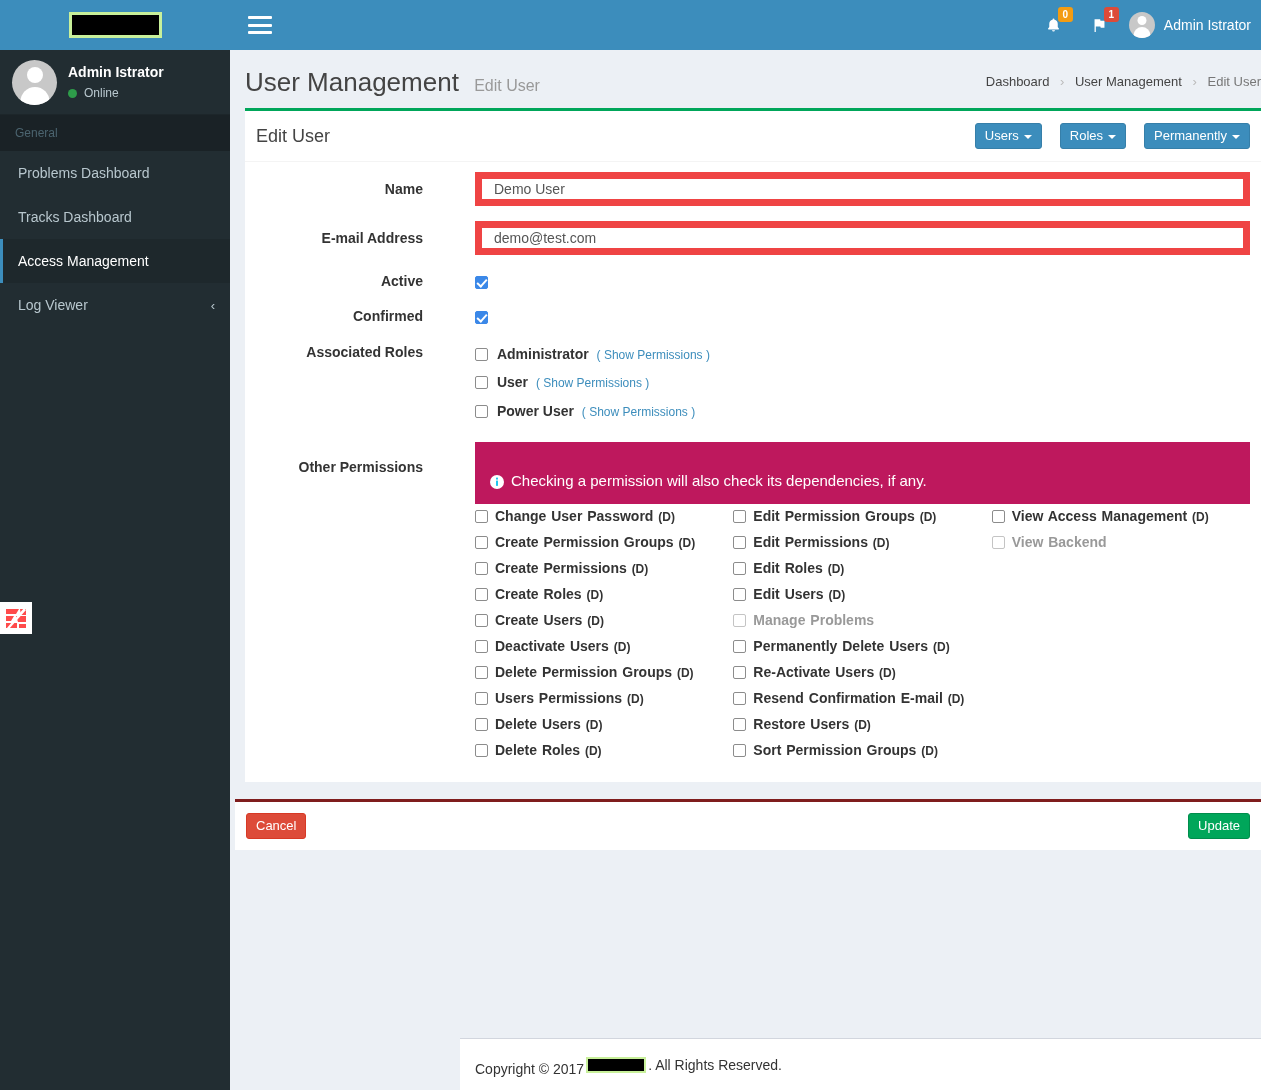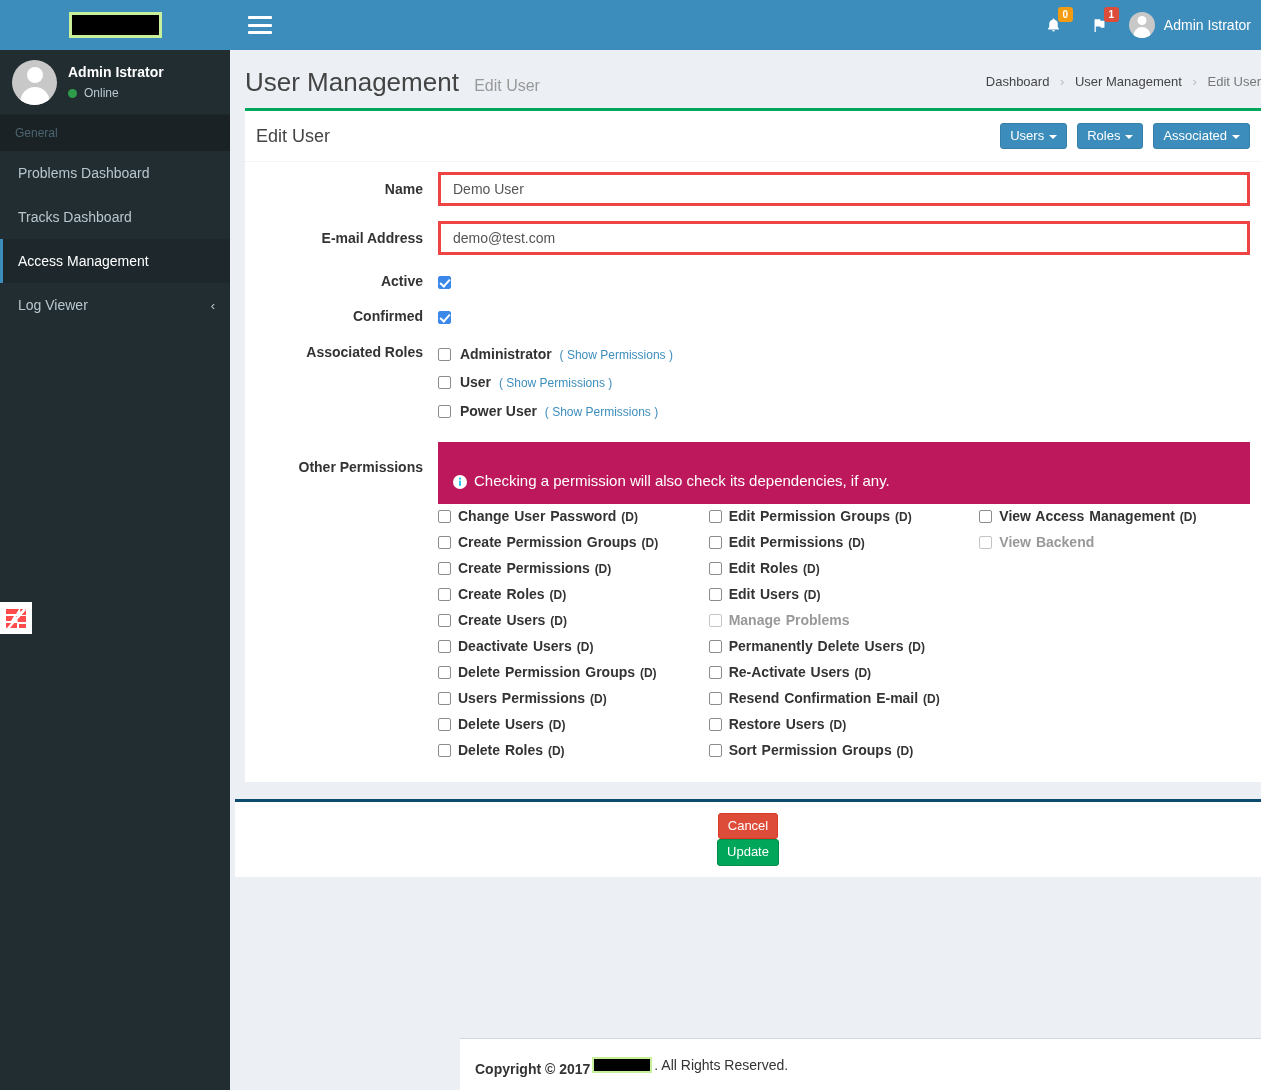--- a/index.html
+++ b/index.html
@@ -147,48 +147,48 @@
   .breadcrumb .cur { color: #777; }
 
   .box {
     background: #fff; margin: 0 0 0 15px; border-top: 3px solid #00a65a;
     position: relative;
   }
   .box-header {
     display: flex; align-items: center; padding: 12px 11px; min-height: 47px;
   }
   .box-title { font-size: 18px; color: #444; font-weight: normal; }
-  .box-tools { margin-left: auto; display: flex; gap: 10px; }
+  .box-tools { margin-left: auto; display: flex; gap: 18px; }
   .btn {
     font-family: "Liberation Sans", sans-serif;
     border: 1px solid transparent; border-radius: 3px;
     font-size: 13px; padding: 5px 9px; cursor: pointer; line-height: 1.1;
   }
   .btn-primary { background: #3c8dbc; border-color: #367fa9; color: #fff; }
   .btn-danger { background: #dd4b39; border-color: #d73925; color: #fff; }
   .btn-success { background: #00a65a; border-color: #008d4c; color: #fff; }
   .caret {
     display: inline-block; width: 0; height: 0; margin-left: 5px;
     vertical-align: middle;
     border-left: 4px solid transparent; border-right: 4px solid transparent;
     border-top: 4px solid #fff;
   }
 
   .box-body { padding: 10px 11px 18px 11px; border-top: 1px solid #f4f4f4; }
 
-  .form-group { display: flex; margin-bottom: 15px; }
+  .form-group { display: flex; margin-bottom: 15px; gap: 37px; }
   .form-label {
     width: 182px; flex: none; text-align: right; padding-right: 15px;
     font-weight: bold; font-size: 14px; color: #333;
     padding-top: 8px; line-height: 1.3;
   }
   .form-field { flex: 1; min-width: 0; }
   .form-control {
     width: 100%; height: 34px; padding: 6px 12px;
-    border: 3px solid #ef4444; border-radius: 0;
+    border: 7px solid #ef4444; border-radius: 0;
     font-family: "Liberation Sans", sans-serif; font-size: 14px; color: #555;
     background: #fff;
   }
   .form-control::placeholder { color: #999; }
 
   .cbx {
     -webkit-appearance: none; appearance: none;
     width: 13px; height: 13px; margin: 0;
     border: 1px solid #8c8c8c; background: #fff; border-radius: 2px;
     vertical-align: -2px; cursor: pointer; position: relative;
@@ -222,33 +222,33 @@
   .perm-col { flex: 1; padding-right: 24px; }
   .perm-item {
     font-weight: bold; font-size: 14px; color: #333;
     line-height: 25px; word-spacing: 1px;
   }
   .perm-item .cbx { margin-right: 7px; }
   .perm-item .dsuf { font-size: 12px; }
   .perm-item.muted { color: #999; }
   .perm-item.muted .cbx { border-color: #c4c4c4; }
   .footer-card {
-    background: #fff; border-top: 3px solid #0c4a6e;
+    background: #fff; border-top: 3px solid #7f1d1d;
     margin: 17px 0 0 5px;
-    display: flex; align-items: center; padding: 11px; flex-direction: column;
+    display: flex; align-items: center; padding: 11px;
   }
   .footer-card .spacer { flex: 1; }
 
   .main-footer {
     position: absolute; left: 230px; right: 0; bottom: 0; height: 52px;
     background: #fff; border-top: 1px solid #d2d6de;
     display: flex; align-items: center; padding: 0 15px;
     font-size: 14px; color: #333;
   }
-  .main-footer b { font-weight: bold; margin-top: 8px; }
+  .main-footer b { font-weight: normal; margin-top: 8px; }
   .copy-redacted {
     display: inline-block; width: 60px; height: 16px;
     background: #000; border: 2px solid #c8f09a;
     vertical-align: -3px; margin: 0 2px;
   }
 </style>
 </head>
 <body>
 
 <div class="app">
@@ -337,21 +337,21 @@
         <span class="cur">Edit User</span>
       </div>
     </div>
 
     <div class="box">
       <div class="box-header">
         <span class="box-title">Edit User</span>
         <div class="box-tools">
           <button class="btn btn-primary"><span>Users</span><i class="caret"></i></button>
           <button class="btn btn-primary"><span>Roles</span><i class="caret"></i></button>
-          <button class="btn btn-primary"><span>Associated</span><i class="caret"></i></button>
+          <button class="btn btn-primary"><span>Permanently</span><i class="caret"></i></button>
         </div>
       </div>
 
       <div class="box-body">
 
         <div class="form-group">
           <div class="form-label">Name</div>
           <div class="form-field">
             <input class="form-control" type="text" value="Demo User" style="">
           </div>

